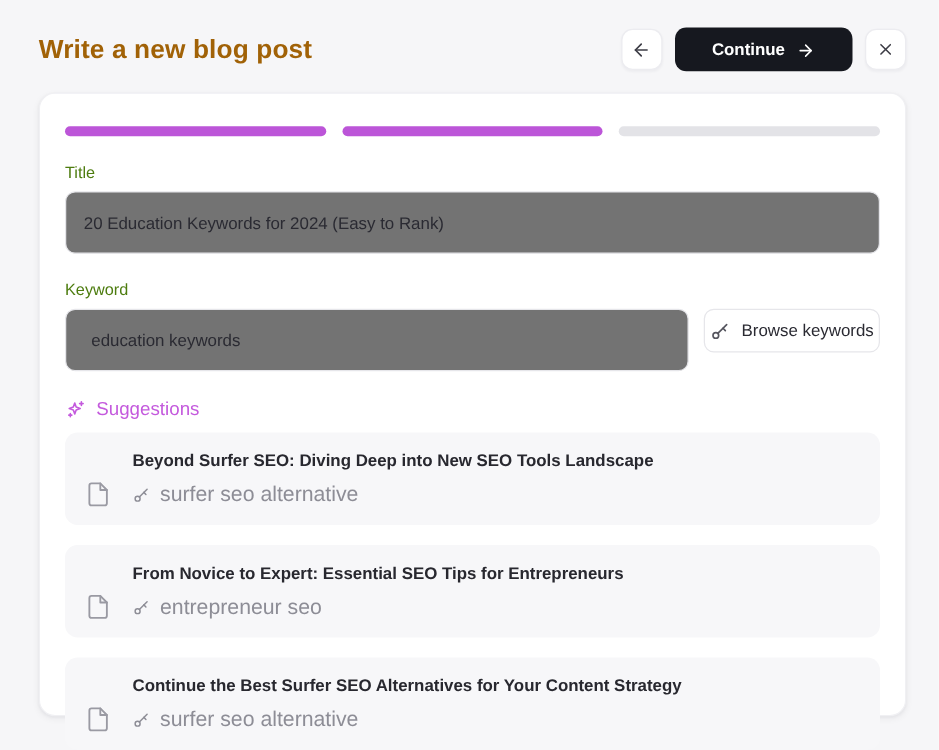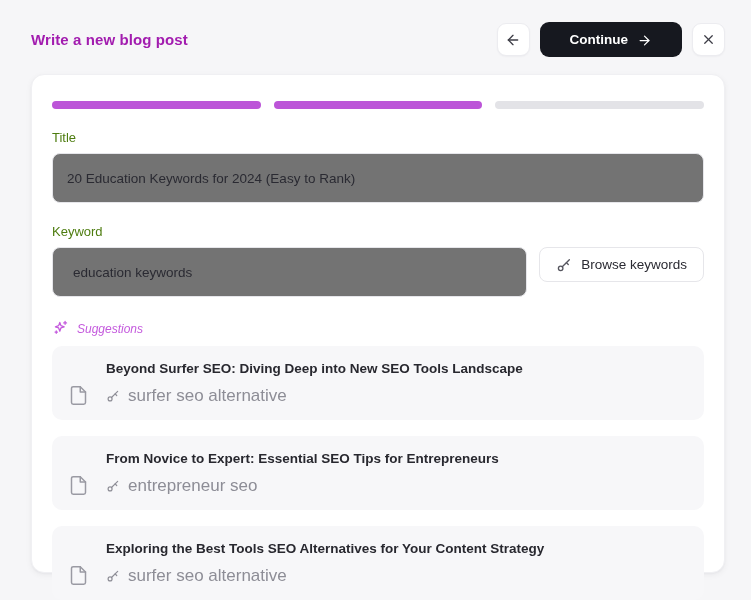--- a/index.html
+++ b/index.html
@@ -7,21 +7,21 @@
   body {
     background: var(--page_bg, #f6f6f8);
     font-family: "Liberation Sans", "DejaVu Sans", sans-serif;
     color: #26262e;
   }
   
   .header {
     display: flex; align-items: center; justify-content: space-between;
     padding: 22px 26px 0 31px;
   }
-  .header h1 { font-size: 15px; font-weight: 700; color: #a21caf; letter-spacing: .1px; }
+  .header h1 { font-size: 21px; font-weight: 700; color: #a16207; letter-spacing: .1px; }
   .header-actions { display: flex; align-items: center; gap: 10px; }
   .icon-btn {
     width: 33px; height: 33px; display: flex; align-items: center; justify-content: center;
     background: #fff; border: 1px solid #ececf0; border-radius: 9px;
     box-shadow: 0 1px 2px rgba(16,24,40,.04); cursor: pointer; color: #3d3d46;
   }
   .continue-btn {
     height: 35px; display: flex; align-items: center; gap: 9px; padding: 0 30px;
     background: var(--dark_button, #16181f); color: #fff; border: none; border-radius: 9px;
     font-family: inherit; font-size: 13.5px; font-weight: 700; cursor: pointer;
@@ -43,30 +43,30 @@
   .field-label { margin-top: 21px; font-size: 13px; color: #4d7c0f; }
   .text-input {
     margin-top: 8px; width: 100%; height: 50px;
     border: 1px solid #e6e6ea; border-radius: 8px; background: #737373;
     padding: 0 14px; font-family: inherit; font-size: 13.5px; color: #2a2a32;
     outline: none;
   }
   .keyword-row { display: flex; gap: 12px; margin-top: 8px; }
   .keyword-row .text-input { margin-top: 0; flex: 1; padding-left: 20px; }
   .browse-btn {
-    height: 35px; display: flex; align-items: center; gap: 9px; padding: 0 16px;
+    height: 35px; display: flex; align-items: center; gap: 9px; padding: 0 4px;
     background: #fff; border: 1px solid #e6e6ea; border-radius: 8px;
     font-family: inherit; font-size: 13.5px; font-weight: 400; color: #2a2a32;
     cursor: pointer; white-space: nowrap;
   }
   .browse-btn svg { color: #55555e; }
   
   .suggestions-heading {
     margin-top: 22px; display: flex; align-items: flex-end; gap: 8px;
-    color: var(--accent_text, #c45add); font-size: 12px; font-style: italic;
+    color: var(--accent_text, #c45add); font-size: 15px;
   }
   .suggestion-list { margin-top: 10px; }
   .suggestion-item {
     display: flex; align-items: flex-end; gap: 17px;
     background: #f7f7f9; border-radius: 10px;
     padding: 15px 16px 14px 16px; margin-bottom: 16px; cursor: pointer;
   }
   .suggestion-item:last-child { margin-bottom: 0; }
   .doc-icon { color: #9a9aa3; flex: none; margin-top: 1px; }
   .sug-title { font-size: 13.5px; font-weight: 700; color: #28282f; line-height: 1.25; }
@@ -194,21 +194,21 @@
     </div>
 
     <div class="suggestion-item">
       <span class="doc-icon">
         <svg width="21" height="21" viewBox="0 0 24 24" fill="none" stroke="currentColor" stroke-width="1.7" stroke-linecap="round" stroke-linejoin="round">
             <path d="M14 2H6a2 2 0 0 0-2 2v16a2 2 0 0 0 2 2h12a2 2 0 0 0 2-2V8z"></path>
             <path d="M14 2v6h6"></path>
           </svg>
       </span>
       <div>
-        <div class="sug-title">Exploring the Best Tools SEO Alternatives for Your Content Strategy</div>
+        <div class="sug-title">Continue the Best Surfer SEO Alternatives for Your Content Strategy</div>
         <div class="sug-kw-row">
           <span>
             <svg width="14" height="14" viewBox="0 0 24 24" fill="none" stroke="currentColor" stroke-width="2" stroke-linecap="round" stroke-linejoin="round">
                 <circle cx="7" cy="17" r="3.4"></circle>
                 <path d="M9.4 14.6 20 4"></path>
                 <path d="M15.6 8.4l2.8 2.8"></path>
               </svg>
           </span>
           <span class="kw-text">surfer seo alternative</span>
         </div>

